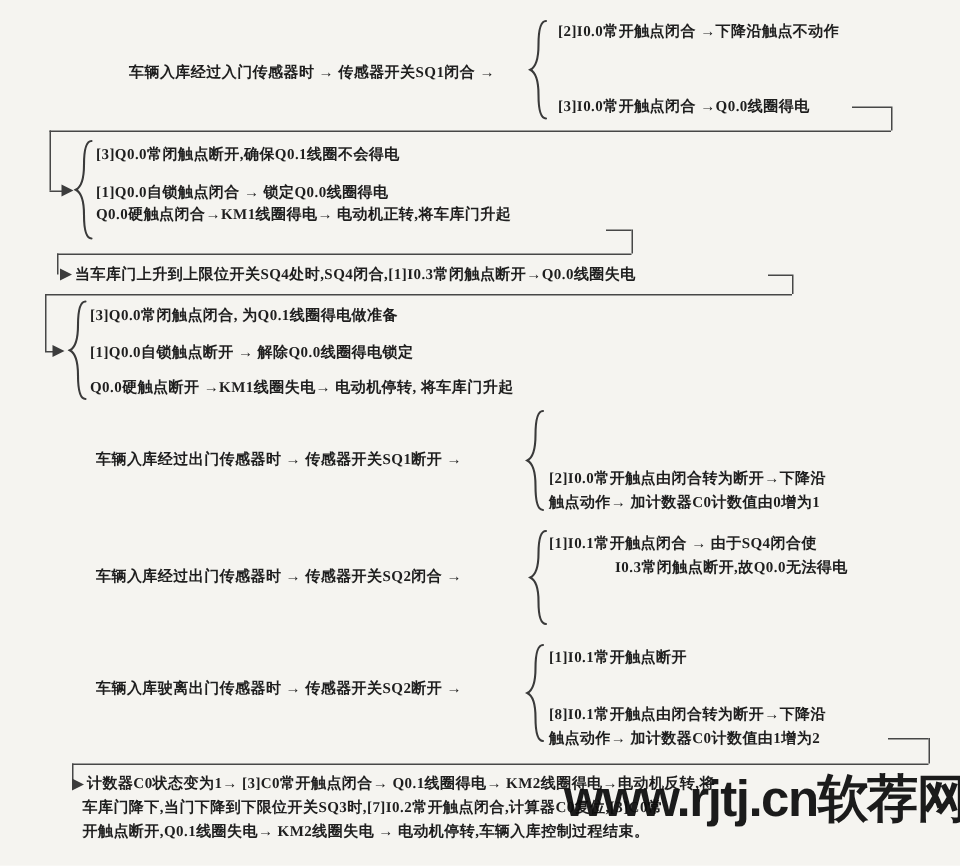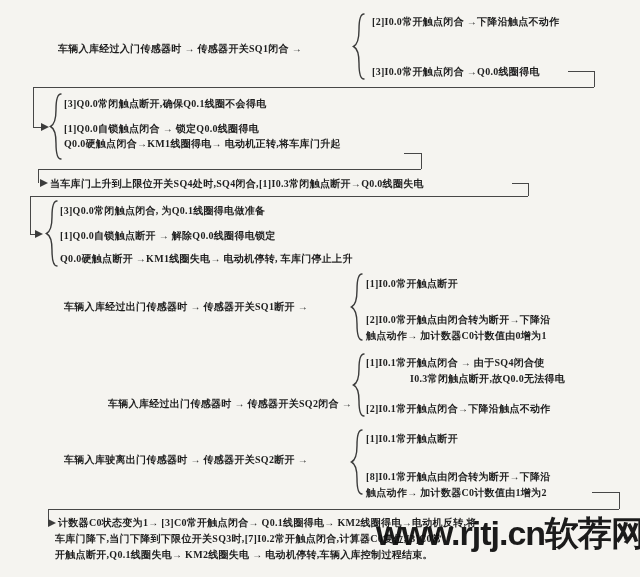--- a/index.html
+++ b/index.html
@@ -28,21 +28,21 @@
     font-weight:bold;font-size:34px;line-height:38px;
     color:#0b0b0b;white-space:nowrap;letter-spacing:-1px;opacity:0.93;
     z-index:5;
   }
 </style>
 </head>
 <body>
 
 <div class="canvas">
 
-  <div class="t" style="left:58px;top:41px;">车辆入库经过入门传感器时 → 传感器开关SQ1闭合 →</div>
+  <div class="t" style="left:86px;top:41px;">车辆入库经过入门传感器时 → 传感器开关SQ1闭合 →</div>
   <svg class="brace" style="left:352px;top:13px;" width="13" height="67" viewBox="0 0 13 67">
     <path d="M12,1 Q7,1 7,16.8 Q7,30.8 1.5,33.5 Q7,36.2 7,50.2 Q7,66 12,66"></path>
   </svg>
   <div class="t" style="left:372px;top:14px;">[2]I0.0常开触点闭合 →下降沿触点不动作</div>
   <div class="t" style="left:372px;top:64px;">[3]I0.0常开触点闭合 →Q0.0线圈得电</div>
 
   <div class="hline" style="left:568px;top:71px;width:26px;"></div>
   <div class="vline" style="left:594px;top:71px;height:16px;"></div>
   <div class="hline" style="left:33px;top:87px;width:561px;"></div>
   <div class="vline" style="left:33px;top:87px;height:40px;"></div>
@@ -69,37 +69,35 @@
   <div class="hline" style="left:30px;top:196px;width:498px;"></div>
   <div class="vline" style="left:30px;top:196px;height:38px;"></div>
   <div class="hline" style="left:30px;top:234px;width:6px;"></div>
   <div class="arr" style="left:35px;top:230px;"></div>
 
   <svg class="brace" style="left:45px;top:200px;" width="13" height="67" viewBox="0 0 13 67">
     <path d="M12,1 Q7,1 7,16.8 Q7,30.8 1.5,33.5 Q7,36.2 7,50.2 Q7,66 12,66"></path>
   </svg>
   <div class="t" style="left:60px;top:203px;">[3]Q0.0常闭触点闭合, 为Q0.1线圈得电做准备</div>
   <div class="t" style="left:60px;top:228px;">[1]Q0.0自锁触点断开 → 解除Q0.0线圈得电锁定</div>
-  <div class="t" style="left:60px;top:251px;">Q0.0硬触点断开 →KM1线圈失电→ 电动机停转, 车库门停止上升</div>
+  <div class="t" style="left:60px;top:251px;">Q0.0硬触点断开 →KM1线圈失电→ 电动机停转, 将车库门升起</div>
 
   <div class="t" style="left:64px;top:299px;">车辆入库经过出门传感器时 → 传感器开关SQ1断开 →</div>
   <svg class="brace" style="left:350px;top:273px;" width="13" height="68" viewBox="0 0 13 68">
     <path d="M12,1 Q7,1 7,17 Q7,31.3 1.5,34 Q7,36.7 7,51 Q7,67 12,67"></path>
   </svg>
-  <div class="t" style="left:366px;top:276px;">[1]I0.0常开触点断开</div>
   <div class="t" style="left:366px;top:312px;">[2]I0.0常开触点由闭合转为断开→下降沿</div>
   <div class="t" style="left:366px;top:328px;">触点动作→ 加计数器C0计数值由0增为1</div>
 
-  <div class="t" style="left:64px;top:396px;margin-left:44px;">车辆入库经过出门传感器时 → 传感器开关SQ2闭合 →</div>
+  <div class="t" style="left:64px;top:377px;">车辆入库经过出门传感器时 → 传感器开关SQ2闭合 →</div>
   <svg class="brace" style="left:352px;top:353px;" width="13" height="64" viewBox="0 0 13 64">
     <path d="M12,1 Q7,1 7,16 Q7,29.4 1.5,32 Q7,34.6 7,48 Q7,63 12,63"></path>
   </svg>
   <div class="t" style="left:366px;top:355px;">[1]I0.1常开触点闭合 → 由于SQ4闭合使</div>
   <div class="t" style="left:366px;top:371px;margin-left:44px;">I0.3常闭触点断开,故Q0.0无法得电</div>
-  <div class="t" style="left:366px;top:401px;">[2]I0.1常开触点闭合→下降沿触点不动作</div>
 
   <div class="t" style="left:64px;top:452px;">车辆入库驶离出门传感器时 → 传感器开关SQ2断开 →</div>
   <svg class="brace" style="left:350px;top:429px;" width="13" height="66" viewBox="0 0 13 66">
     <path d="M12,1 Q7,1 7,16.5 Q7,30.4 1.5,33 Q7,35.6 7,49.5 Q7,65 12,65"></path>
   </svg>
   <div class="t" style="left:366px;top:431px;">[1]I0.1常开触点断开</div>
   <div class="t" style="left:366px;top:469px;">[8]I0.1常开触点由闭合转为断开→下降沿</div>
   <div class="t" style="left:366px;top:485px;">触点动作→ 加计数器C0计数值由1增为2</div>
 
   <div class="hline" style="left:592px;top:492px;width:27px;"></div>

